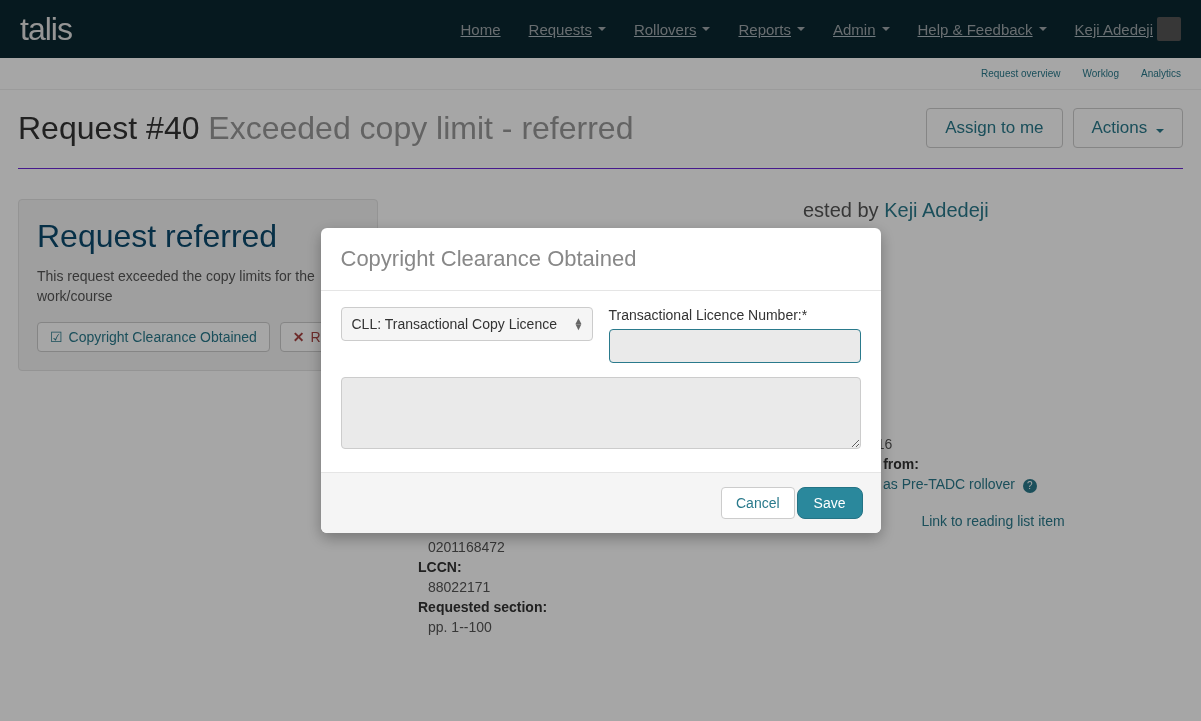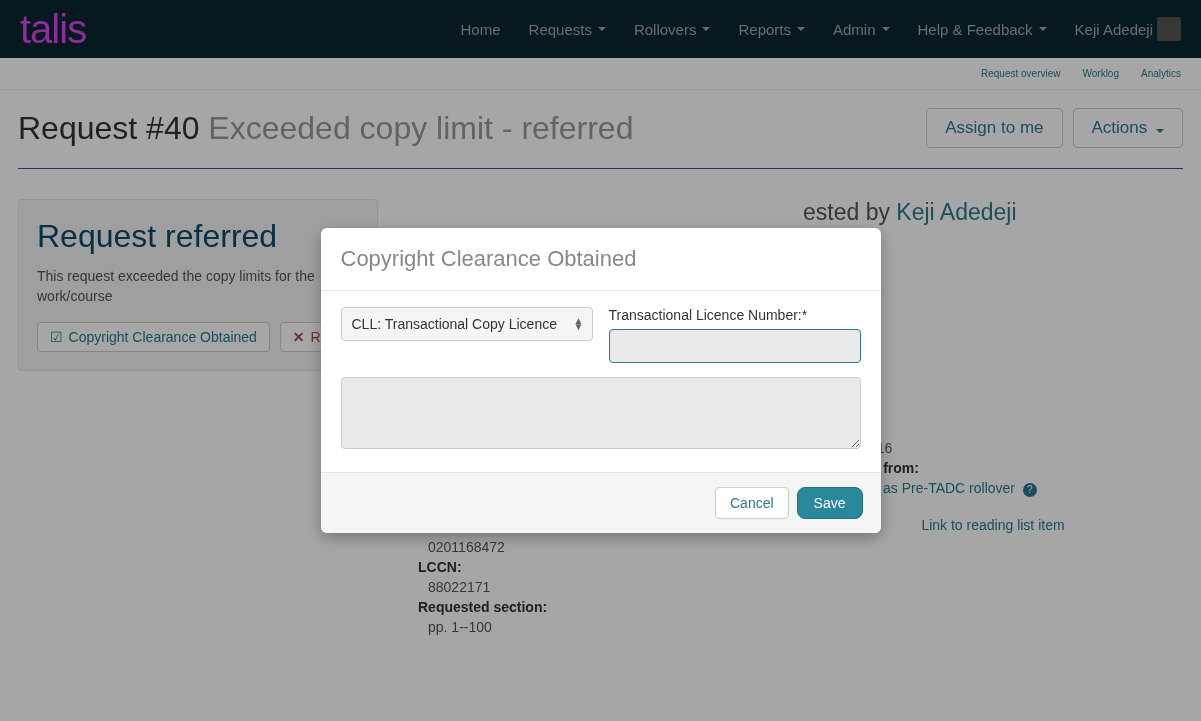--- a/index.html
+++ b/index.html
@@ -11,30 +11,31 @@
     }
     .navbar {
       background: #0a2730;
       color: #b0bec5;
       height: 58px;
       display: flex;
       align-items: center;
       padding: 0 20px;
     }
     .logo {
-      color: #d946ef;
-      font-size: 40px;
+      color: #e5e5e5;
+      font-size: 32px;
       font-weight: 500;
       letter-spacing: -1px;
     }
     .nav-right {
       margin-left: auto;
       display: flex;
       align-items: center;
       gap: 28px;
+      text-decoration: underline;
     }
     .nav-item {
       color: #a0a8ac;
       cursor: pointer;
       font-size: 15px;
       display: flex;
       align-items: center;
       gap: 4px;
     }
     .caret {
@@ -132,21 +133,21 @@
       font-size: 14px;
     }
     .pill-btn.reject { color: #a94442; margin-left: 6px; }
     .check-icon { color: #2a7a8c; }
     .x-icon { color: #a94442; font-weight: bold; }
     .meta-row { margin-bottom: 4px; }
     .meta-label { font-weight: 600; color: #333; }
     .meta-val { color: #555; margin-left: 10px; }
     .italic { font-style: italic; }
     .requested-by {
-      font-size: 23px;
+      font-size: 20px;
       font-weight: 400;
       color: #555;
     }
     .requested-by .name { color: #2a7a8c; }
     .link-text { color: #2a7a8c; cursor: pointer; }
     .help-circle {
       display: inline-block;
       width: 14px; height: 14px;
       background: #2a7a8c;
       color: #fff;
@@ -241,21 +242,21 @@
       padding: 8px;
       font-size: 14px;
       resize: both;
     }
     .modal-footer {
       background: #f5f5f5;
       border-top: 1px solid #e5e5e5;
       padding: 14px 18px;
       display: flex;
       justify-content: flex-end;
-      gap: 8px;
+      gap: 2px;
       border-radius: 0 0 6px 6px;
     }
     .btn-default {
       background: #fff;
       border: 1px solid #ccc;
       border-radius: 4px;
       padding: 7px 14px;
       color: #2a7a8c;
       cursor: pointer;
       font-size: 14px;

